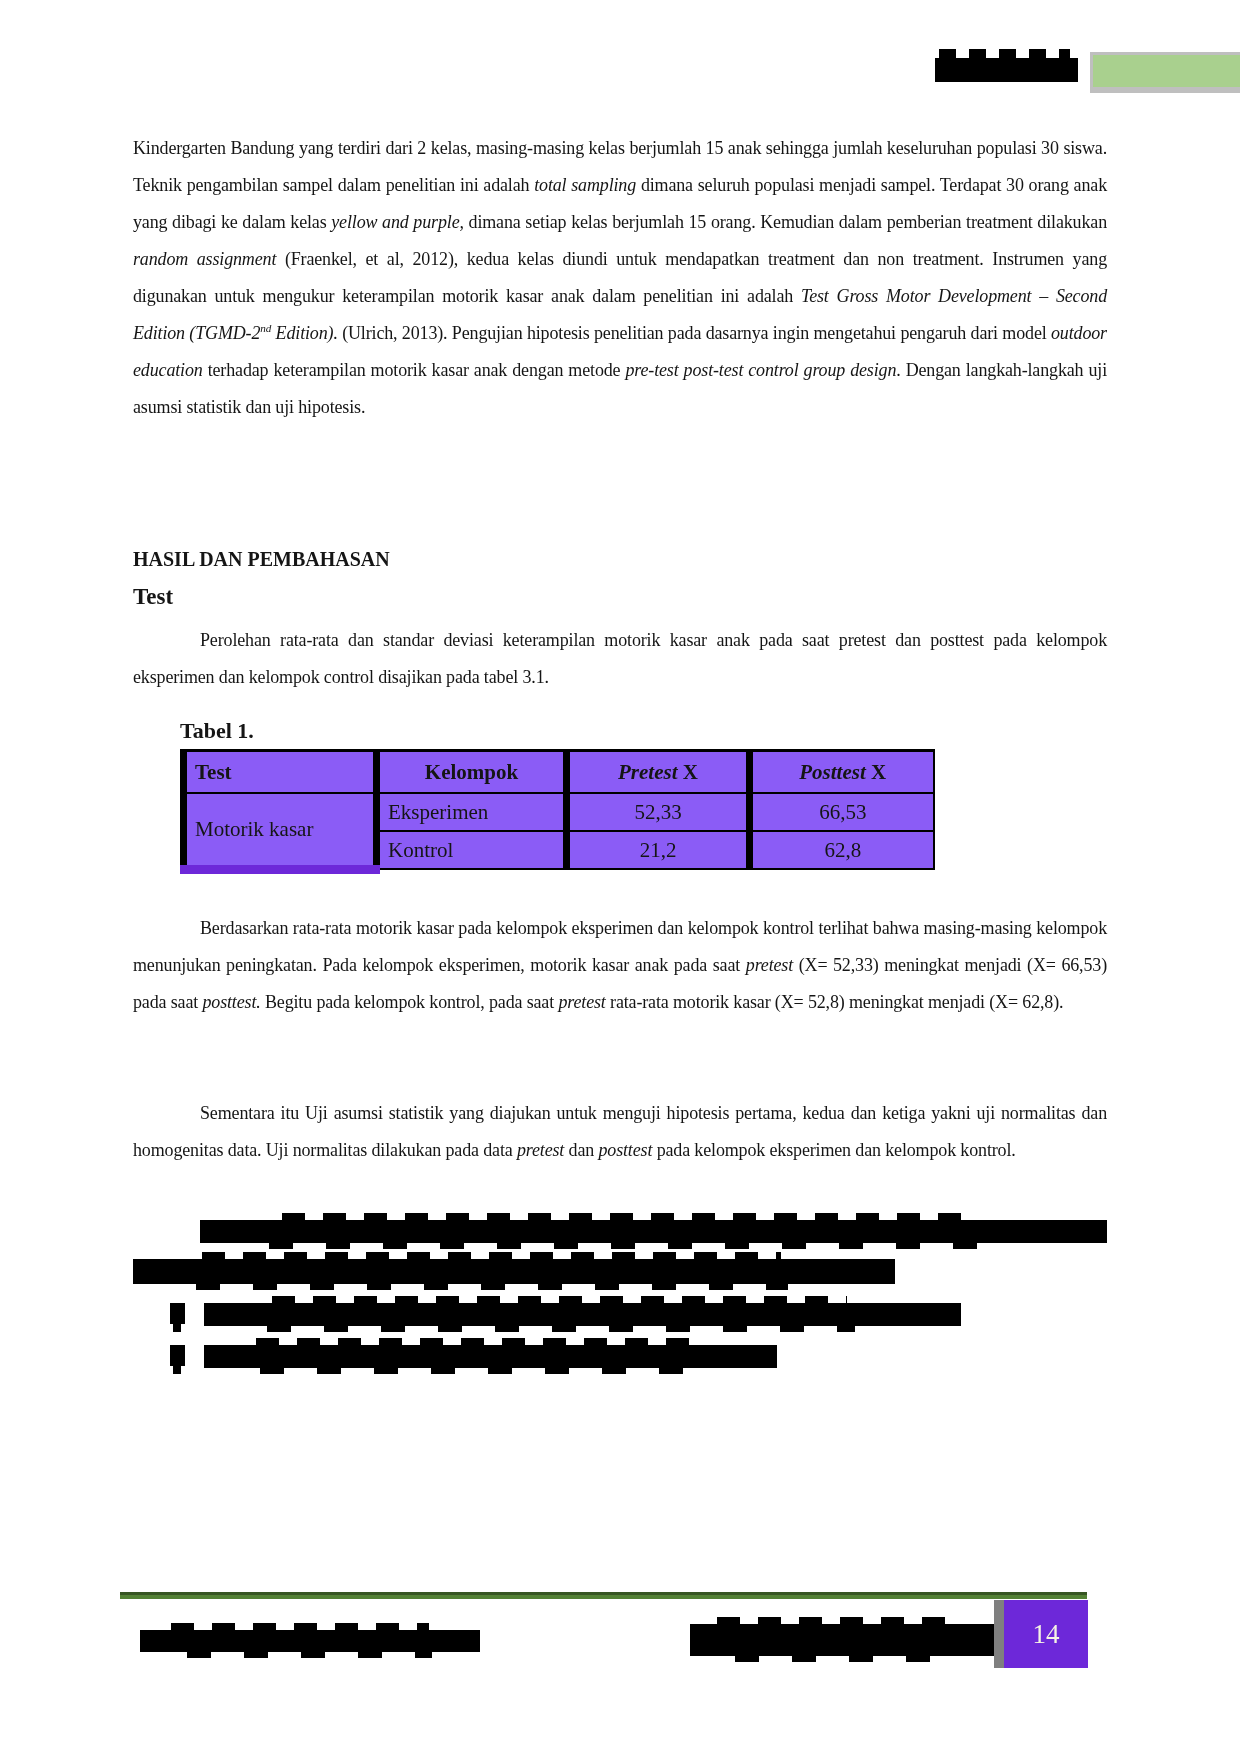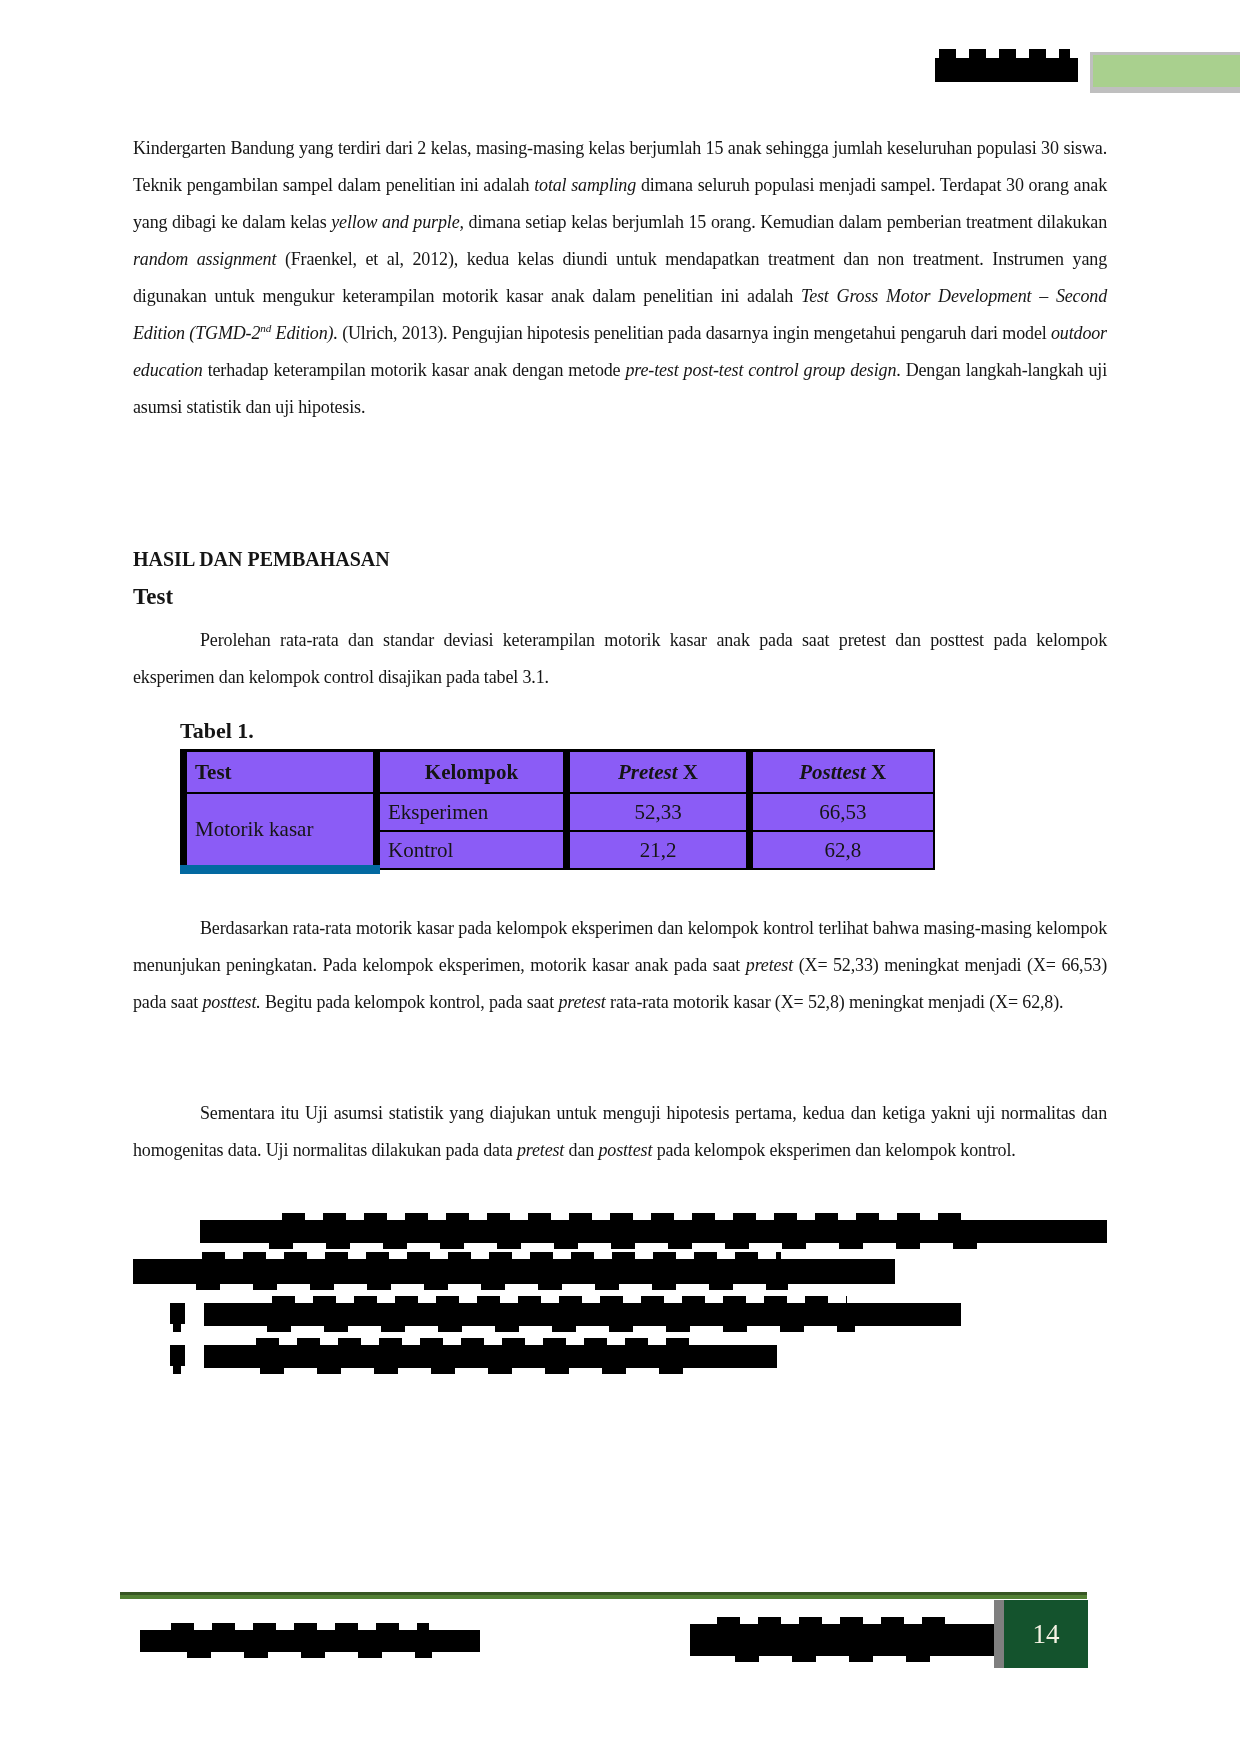--- a/index.html
+++ b/index.html
@@ -32,21 +32,21 @@
   table.tgmd{margin:5px 0 0 47px;border-collapse:collapse;table-layout:fixed;width:750px;
            font-size:21px;}
   .tgmd col.c1{width:193px;} .tgmd col.c2{width:190px;} .tgmd col.c3{width:183px;} .tgmd col.c4{width:184px;}
   .tgmd th,.tgmd td{border:2px solid #000;padding:2px 8px;background:#8b5cf6;}
   .tgmd th{border-top:3px solid #000;font-weight:bold;height:36px;text-align:center;}
   .tgmd .vthick{border-left:7px solid #000;}
   .tgmd .th-test{text-align:left;}
   .tgmd td{height:32px;}
   .tgmd .td-left{text-align:left;}
   .tgmd .num{text-align:center;}
-  .tgmd .td-test{border-bottom:9px solid #0369a1;vertical-align:middle;font-family:Liberation Serif, serif;}
+  .tgmd .td-test{border-bottom:9px solid #6d28d9;vertical-align:middle;font-family:Liberation Serif, serif;}
 
   
   .redact{background:#000;position:relative;}
   .redact::before{content:"";position:absolute;top:-7px;left:9%;width:76%;height:7px;
         background:repeating-linear-gradient(90deg,#000 0 23px,transparent 23px 41px);}
   .redact::after{content:"";position:absolute;bottom:-6px;left:4%;width:82%;height:6px;
         background:repeating-linear-gradient(90deg,transparent 0 33px,#000 33px 57px);}
   .redact-line1{margin:15px 0 0 67px;width:907px;height:23px;}
   .redact-line2{margin:16px 0 0 0;width:762px;height:25px;}
   .redact-item{display:flex;margin-top:19px;}
@@ -54,21 +54,21 @@
   .redact-marker::after{content:"";position:absolute;left:3px;bottom:-8px;width:8px;height:8px;background:#000;}
   .redact-bar-a{margin-left:19px;width:757px;height:23px;}
   .redact-bar-b{margin-left:19px;width:573px;height:23px;}
 
   
   .footer-line{position:absolute;left:120px;top:1592px;width:967px;height:4px;
         background:#538135;border-top:3px solid #375623;}
   .footer-redact-left{position:absolute;left:140px;top:1630px;width:340px;height:22px;}
   .footer-redact-center{position:absolute;left:690px;top:1624px;width:305px;height:32px;}
   .pagenum-shadow{position:absolute;left:994px;top:1600px;width:10px;height:68px;background:#7f7f7f;}
-  .pagenum-box{position:absolute;left:1004px;top:1600px;width:84px;height:68px;background:#14532d;
+  .pagenum-box{position:absolute;left:1004px;top:1600px;width:84px;height:68px;background:#6d28d9;
         display:flex;align-items:center;justify-content:center;}
   .pagenum{color:#f5f3e4;font-size:27px;}
 </style>
 </head>
 <body>
 
 <div class="page">
 
   <div class="header-redact"></div>
   <div class="header-green"></div>

